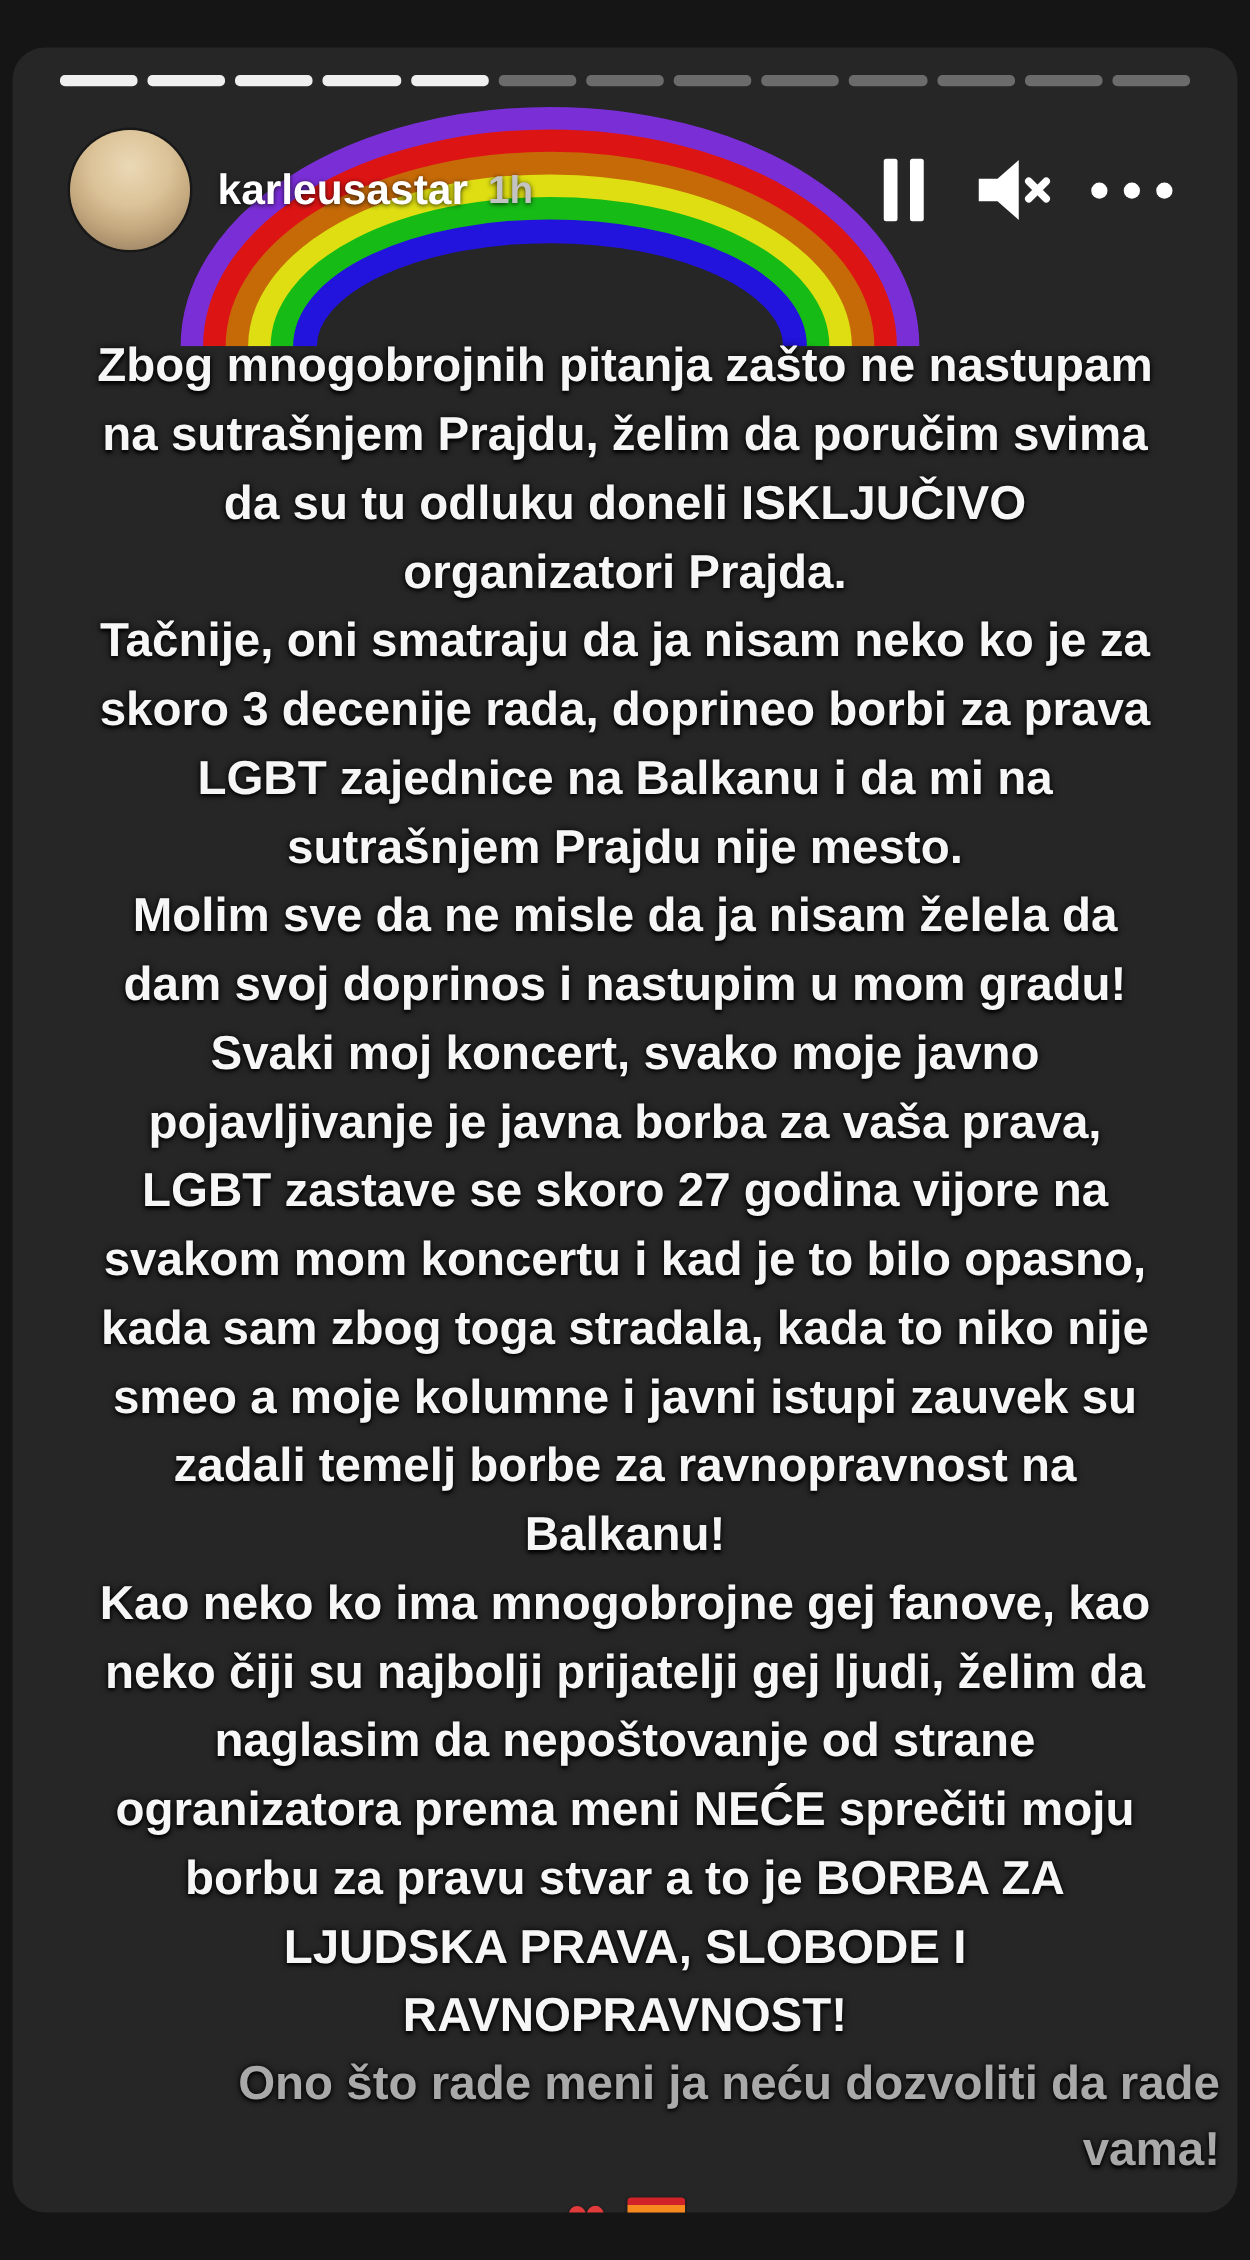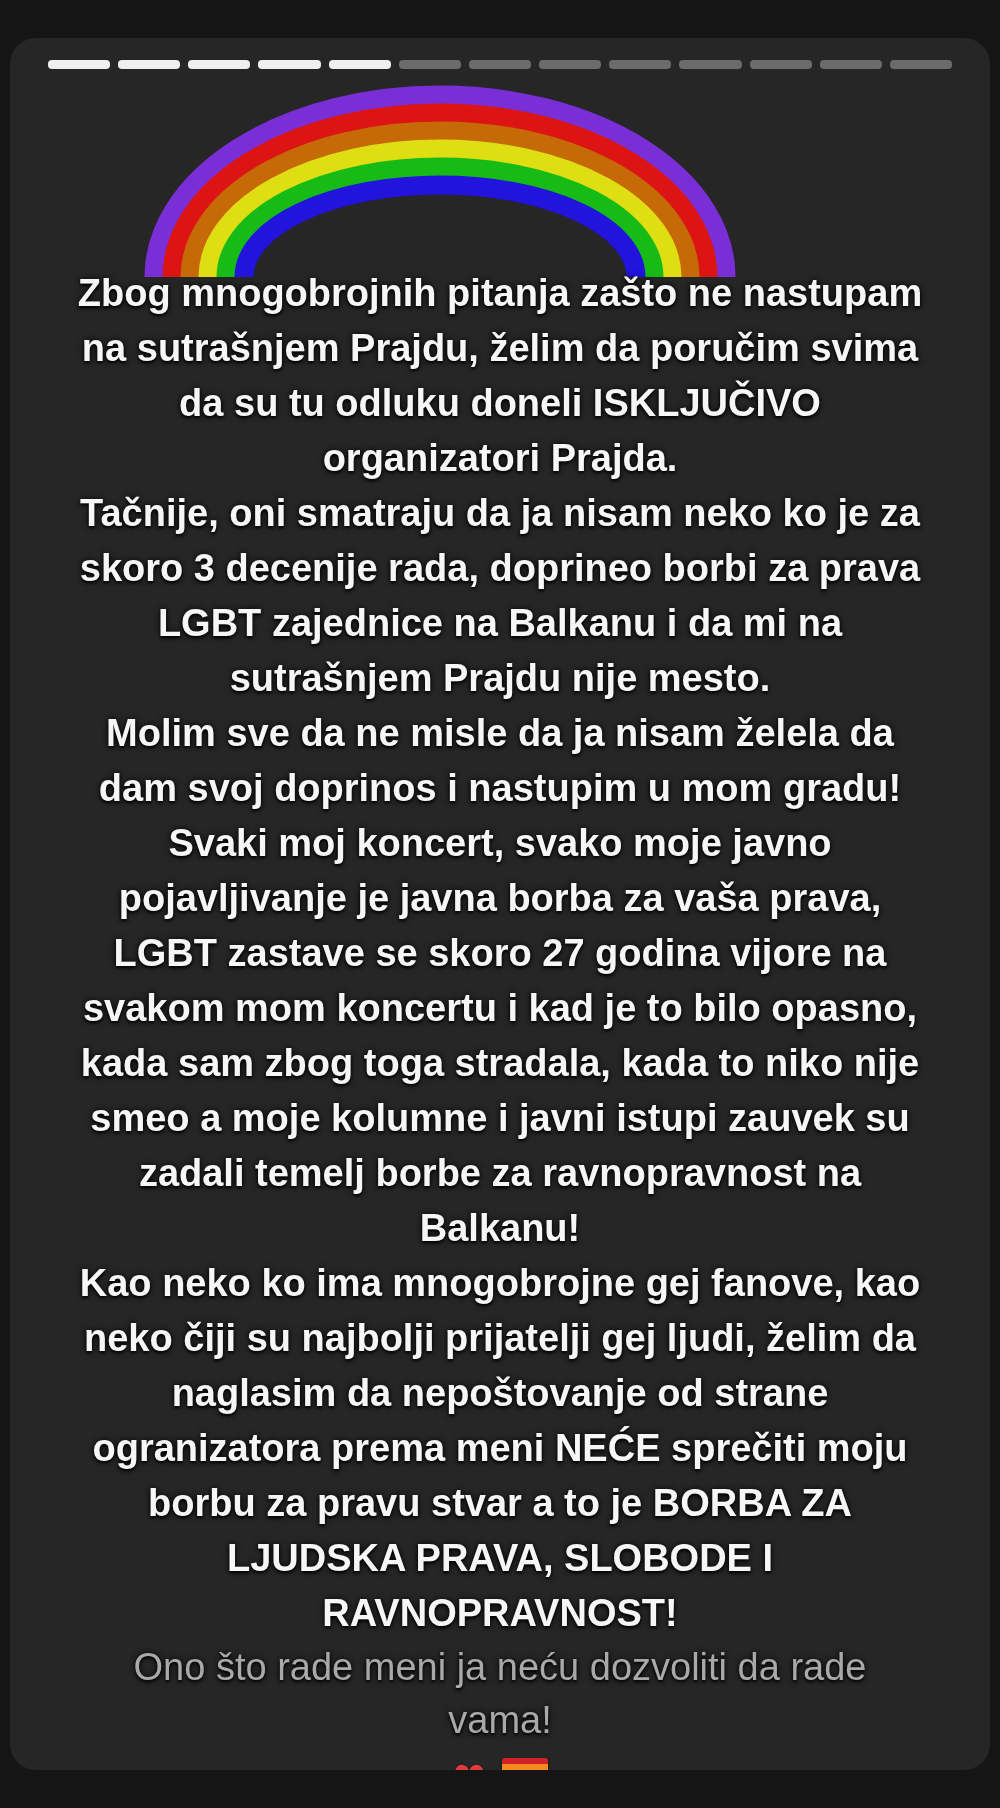--- a/index.html
+++ b/index.html
@@ -55,23 +55,24 @@
   .text-wrap{
     position:absolute;left:14px;right:14px;top:228px;z-index:2;
     text-align:center;
   }
   .story-text{
     color:#f6f6f6;font-size:38px;line-height:55px;font-weight:bold;
     white-space:pre-line;
     text-shadow:0 0 6px rgba(0,0,0,.9), 0 2px 3px rgba(0,0,0,.85);
   }
   .story-text-footer{
-    color:#a9a9a9;font-size:38px;line-height:53px;font-weight:normal;
+    color:#a9a9a9;font-size:38px;line-height:53px;font-weight:bold;
     white-space:pre-line;
     text-shadow:0 0 6px rgba(0,0,0,.9), 0 2px 3px rgba(0,0,0,.85);
+    text-align:right;
   }
   .emoji-row{
     margin-top:2px;display:flex;justify-content:center;align-items:center;gap:16px;
   }
   .heart-icon{
     color:#e23b3b;font-size:56px;line-height:56px;
     text-shadow:0 1px 3px rgba(0,0,0,.6);
   }
   .flag-icon{
     width:46px;height:38px;border-radius:3px;
@@ -106,20 +107,41 @@
     <svg id="rainbow-svg" width="600" height="195" viewBox="0 0 600 195">
         <path d="M 14 195 A 286 182 0 0 1 586 195" stroke="#7a2fd6" stroke-width="19" fill="none"></path>
         <path d="M 32 195 A 268 164 0 0 1 568 195" stroke="#dd1414" stroke-width="19" fill="none"></path>
         <path d="M 50 195 A 250 146 0 0 1 550 195" stroke="#c66a08" stroke-width="19" fill="none"></path>
         <path d="M 68 195 A 232 128 0 0 1 532 195" stroke="#dede12" stroke-width="19" fill="none"></path>
         <path d="M 86 195 A 214 110 0 0 1 514 195" stroke="#16bb16" stroke-width="19" fill="none"></path>
         <path d="M 104 195 A 196 92 0 0 1 496 195" stroke="#2213dd" stroke-width="19" fill="none"></path>
       </svg>
   </div>
 
+  <div class="header">
+    <div class="avatar"></div>
+    <div class="username">karleusastar</div>
+    <div class="timestamp">1h</div>
+    <div class="header-spacer"></div>
+    <div class="pause-btn">
+      <div class="pause-bar"></div>
+      <div class="pause-bar"></div>
+    </div>
+    <div class="mute-btn">
+      <svg width="62" height="58" viewBox="0 0 62 58">
+        <path d="M4 20 L19 20 L36 5 L36 53 L19 38 L4 38 Z" fill="#ffffff"></path>
+        <path d="M44 22 L58 36 M58 22 L44 36" stroke="#ffffff" stroke-width="6" stroke-linecap="round"></path>
+      </svg>
+    </div>
+    <div class="more-btn">
+      <div class="dot"></div>
+      <div class="dot"></div>
+      <div class="dot"></div>
+    </div>
+  </div>
 
   <div class="text-wrap">
     <div class="story-text">Zbog mnogobrojnih pitanja zašto ne nastupam
 na sutrašnjem Prajdu, želim da poručim svima
 da su tu odluku doneli ISKLJUČIVO
 organizatori Prajda.
 Tačnije, oni smatraju da ja nisam neko ko je za
 skoro 3 decenije rada, doprineo borbi za prava
 LGBT zajednice na Balkanu i da mi na
 sutrašnjem Prajdu nije mesto.

